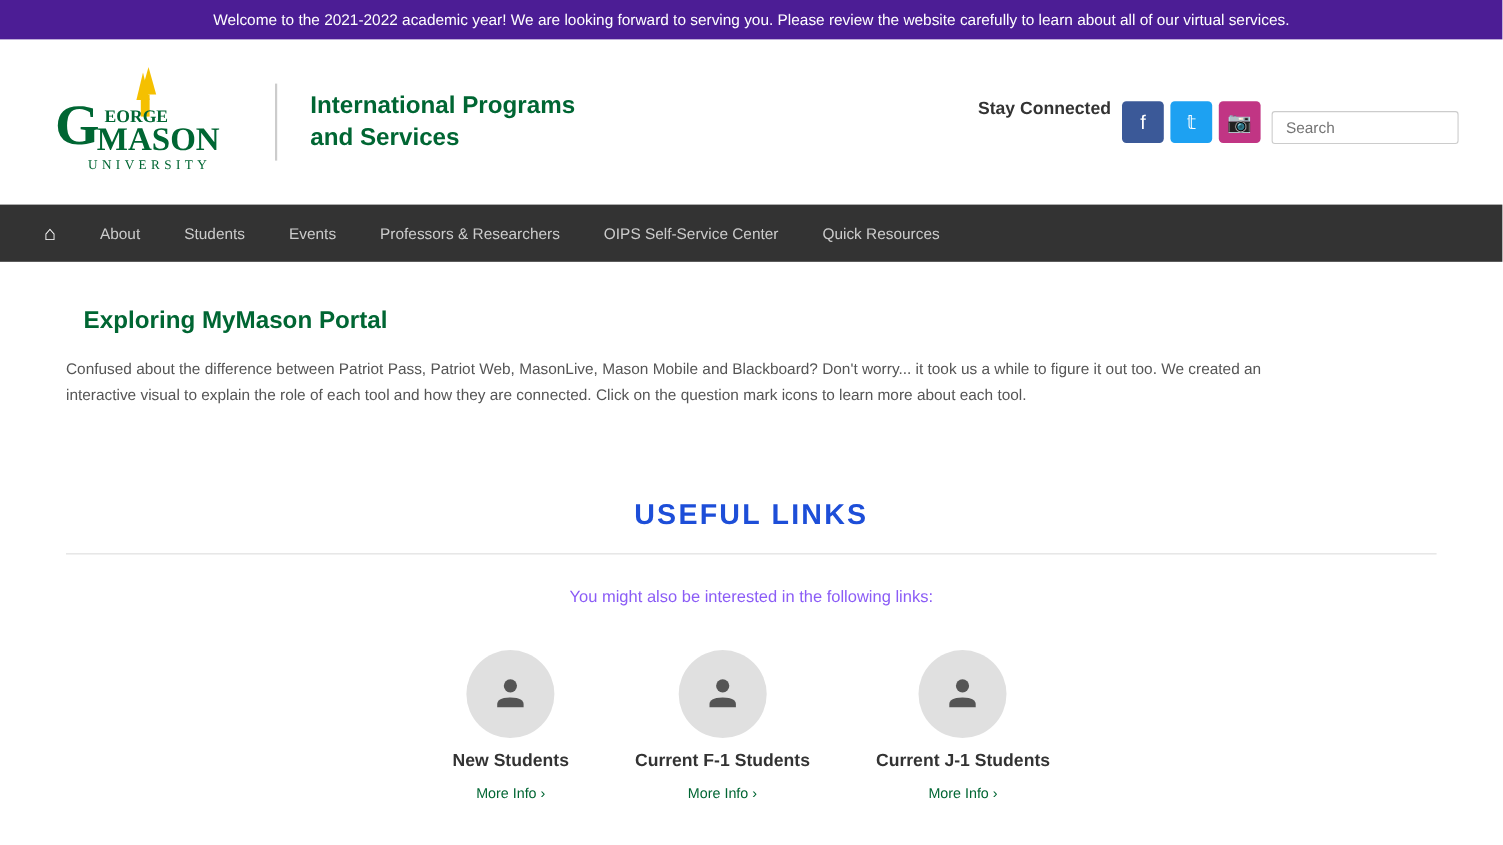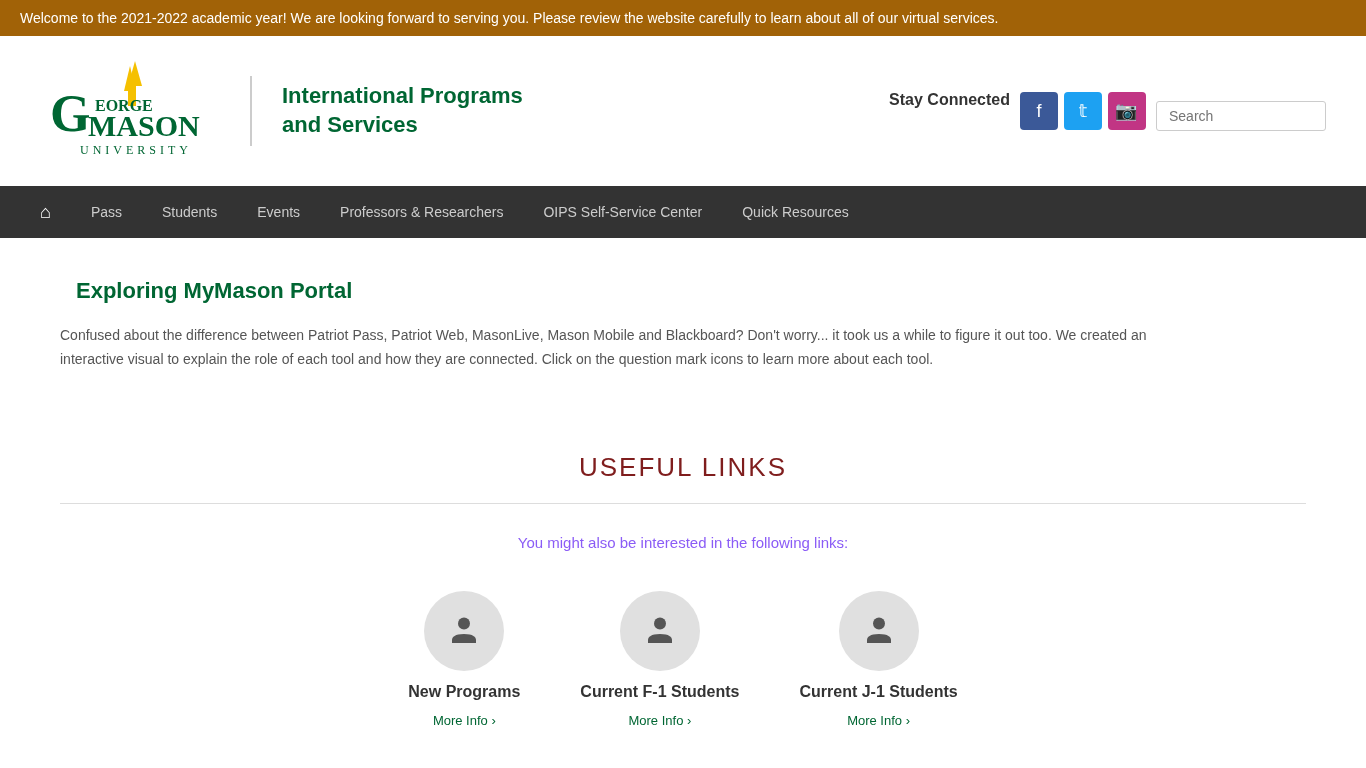--- a/index.html
+++ b/index.html
@@ -1,21 +1,22 @@
 <!DOCTYPE html>
 <html><head>
   <meta charset="utf-8">
   <style>
     * { margin: 0; padding: 0; box-sizing: border-box; }
     body { font-family: Arial, sans-serif; background: #fff; color: #333; }
 
     
     .top-banner {
-      background: #a16207;
+      background: #4c1d95;
       color: #fff;
+      text-align: center;
       padding: 10px 20px;
       font-size: 14px;
     }
 
     
     .header {
       display: flex;
       align-items: center;
       justify-content: space-between;
       padding: 20px 40px;
@@ -145,23 +146,23 @@
     }
 
     
     .useful-links-section {
       padding: 40px 60px;
       text-align: center;
     }
 
     .useful-links-title {
       font-size: 26px;
-      font-weight: normal;
+      font-weight: bold;
       letter-spacing: 2px;
-      color: #7f1d1d;
+      color: #1d4ed8;
       margin-bottom: 20px;
     }
 
     .useful-links-divider {
       border: none;
       border-top: 1px solid #ddd;
       margin: 0 auto 30px auto;
       width: 100%;
     }
 
@@ -261,21 +262,21 @@
       </div>
       <input class="search-input" type="text" placeholder="Search" style="">
     </div>
   </div>
 </div>
 
 <nav class="navbar">
   <button class="nav-home-btn">
     <span>⌂</span>
   </button>
-  <div class="nav-item">Pass</div>
+  <div class="nav-item">About</div>
   <div class="nav-item">Students</div>
   <div class="nav-item">Events</div>
   <div class="nav-item">Professors &amp; Researchers</div>
   <div class="nav-item">OIPS Self-Service Center</div>
   <div class="nav-item">Quick Resources</div>
 </nav>
 
 <div class="main-content">
   <h2 class="page-title">Exploring MyMason Portal</h2>
   <p class="page-description">Confused about the difference between Patriot Pass, Patriot Web, MasonLive, Mason Mobile and Blackboard?  Don't worry... it took us a while to figure it out too.  We created an interactive visual to explain the role of each tool and how they are connected.  Click on the question mark icons to learn more about each tool.</p>
@@ -288,21 +289,21 @@
 
   <div class="link-cards">
 
     <div class="link-card">
       <div class="link-card-icon">
         <svg width="36" height="36" viewBox="0 0 24 24" fill="#555">
           <circle cx="12" cy="7" r="4"></circle>
           <path d="M12 14c-6 0-8 2-8 4v2h16v-2c0-2-2-4-8-4z"></path>
         </svg>
       </div>
-      <span class="link-card-title">New Programs</span>
+      <span class="link-card-title">New Students</span>
       <a class="link-card-more" href="#">More Info ›</a>
     </div>
 
     <div class="link-card">
       <div class="link-card-icon">
         <svg width="36" height="36" viewBox="0 0 24 24" fill="#555">
           <circle cx="12" cy="7" r="4"></circle>
           <path d="M12 14c-6 0-8 2-8 4v2h16v-2c0-2-2-4-8-4z"></path>
         </svg>
       </div>

